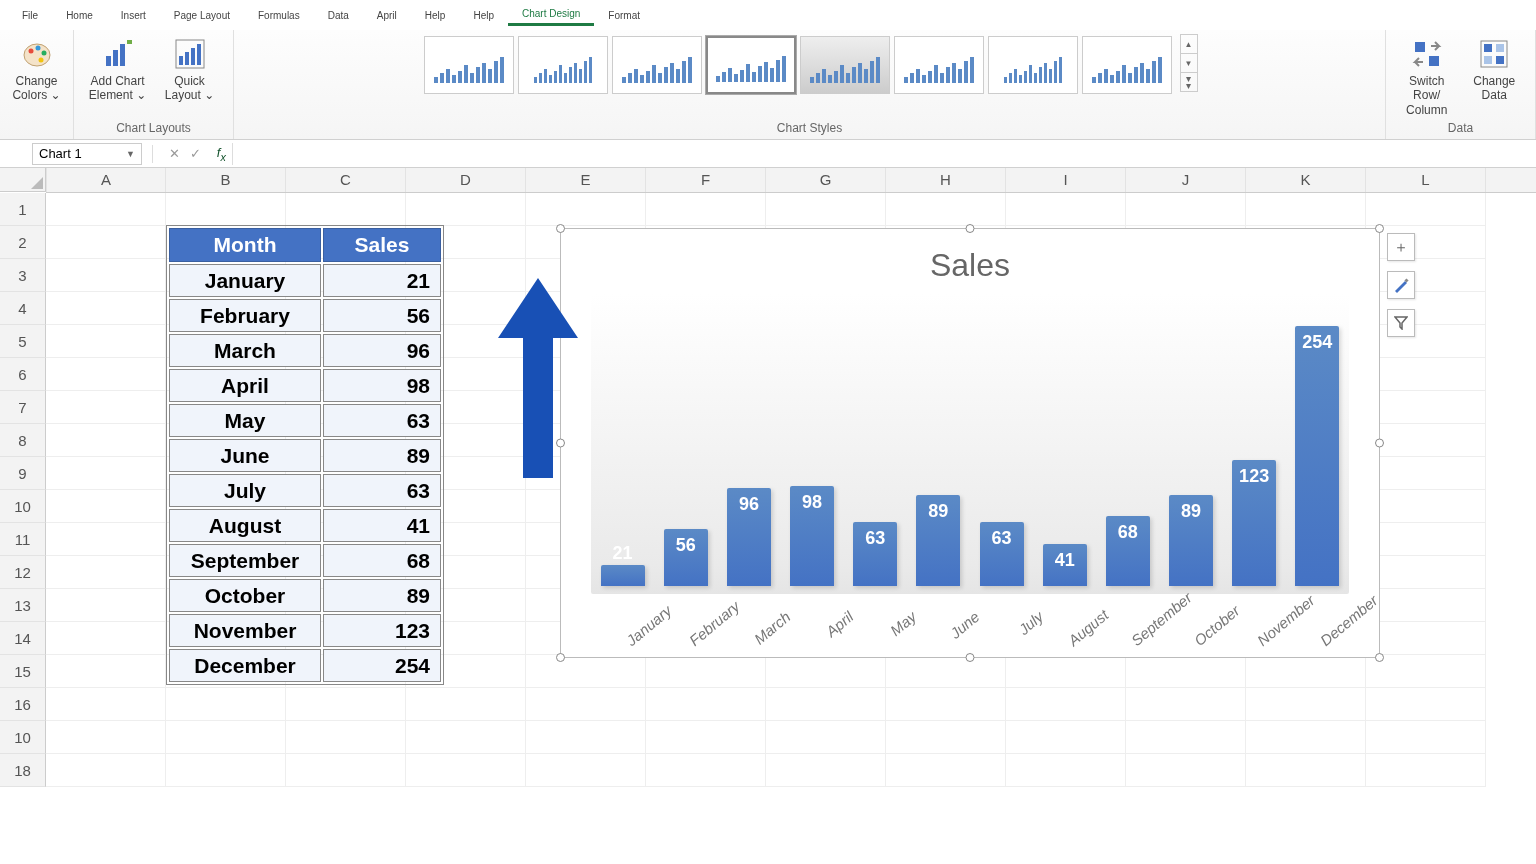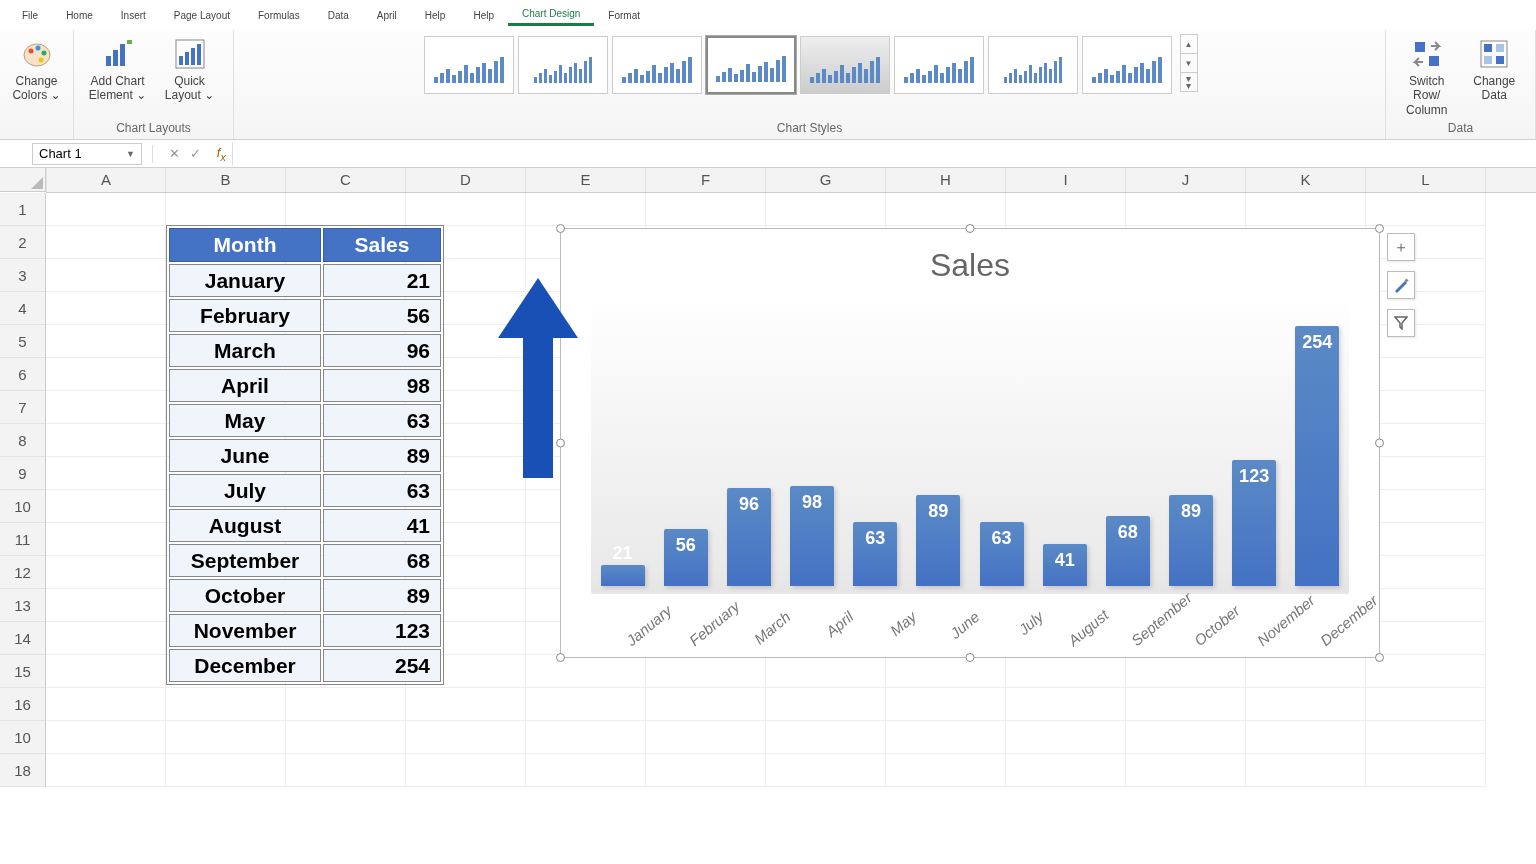--- a/index.html
+++ b/index.html
@@ -27,21 +27,21 @@
 .gallery-scroll { width: 18px; height: 58px; display: flex; flex-direction: column; border: 1px solid #ccc; }
 .gallery-scroll div { flex:1; display:flex; align-items:center; justify-content:center; font-size:8px; color:#666; border-bottom:1px solid #ccc; cursor:pointer; }
 .gallery-scroll div:last-child { border-bottom:none; }
 
 
 .formula-bar { display: flex; height: 28px; border-bottom: 1px solid #d0d0d0; align-items: center; font-size: 13px; background: #fff; padding-left: 28px; }
 .name-box { width: 110px; height: 22px; border: 1px solid #ccc; margin: 0 4px; padding: 0 6px; display: flex; align-items: center; justify-content: space-between; }
 .name-box .dd { font-size: 9px; color: #666; }
 .fx-icons { display: flex; gap: 10px; padding: 0 10px; color: #999; font-size: 13px; }
 .fx-icons span { cursor: pointer; }
-.fx-label { font-style: italic; color: #a16207; padding: 0 6px; }
+.fx-label { font-style: italic; color: #14532d; padding: 0 6px; }
 
 
 .grid-area { position: relative; overflow: hidden; height: calc(864px - 30px - 110px - 28px); }
 .col-headers { display: flex; position: sticky; top: 0; background: #f3f3f3; border-bottom: 1px solid #ccc; margin-left: 46px; }
 .col-h { width: 120px; text-align: center; font-size: 15px; color: #555; border-right: 1px solid #e3e3e3; height: 24px; line-height: 24px; }
 .col-h:first-child { border-left: 1px solid #e3e3e3; }
 .corner { position: absolute; left:0; top:0; width:46px; height:24px; background:#f3f3f3; border-right:1px solid #ccc; border-bottom:1px solid #ccc; }
 .corner::after { content:''; position:absolute; right:2px; bottom:2px; border:6px solid transparent; border-right-color:#bbb; border-bottom-color:#bbb; }
 .row { display: flex; height: 33px; }
 .row-h { width: 46px; text-align: center; font-size: 15px; color: #555; background: #f3f3f3; border-right: 1px solid #ccc; border-bottom: 1px solid #e3e3e3; line-height: 33px; }

